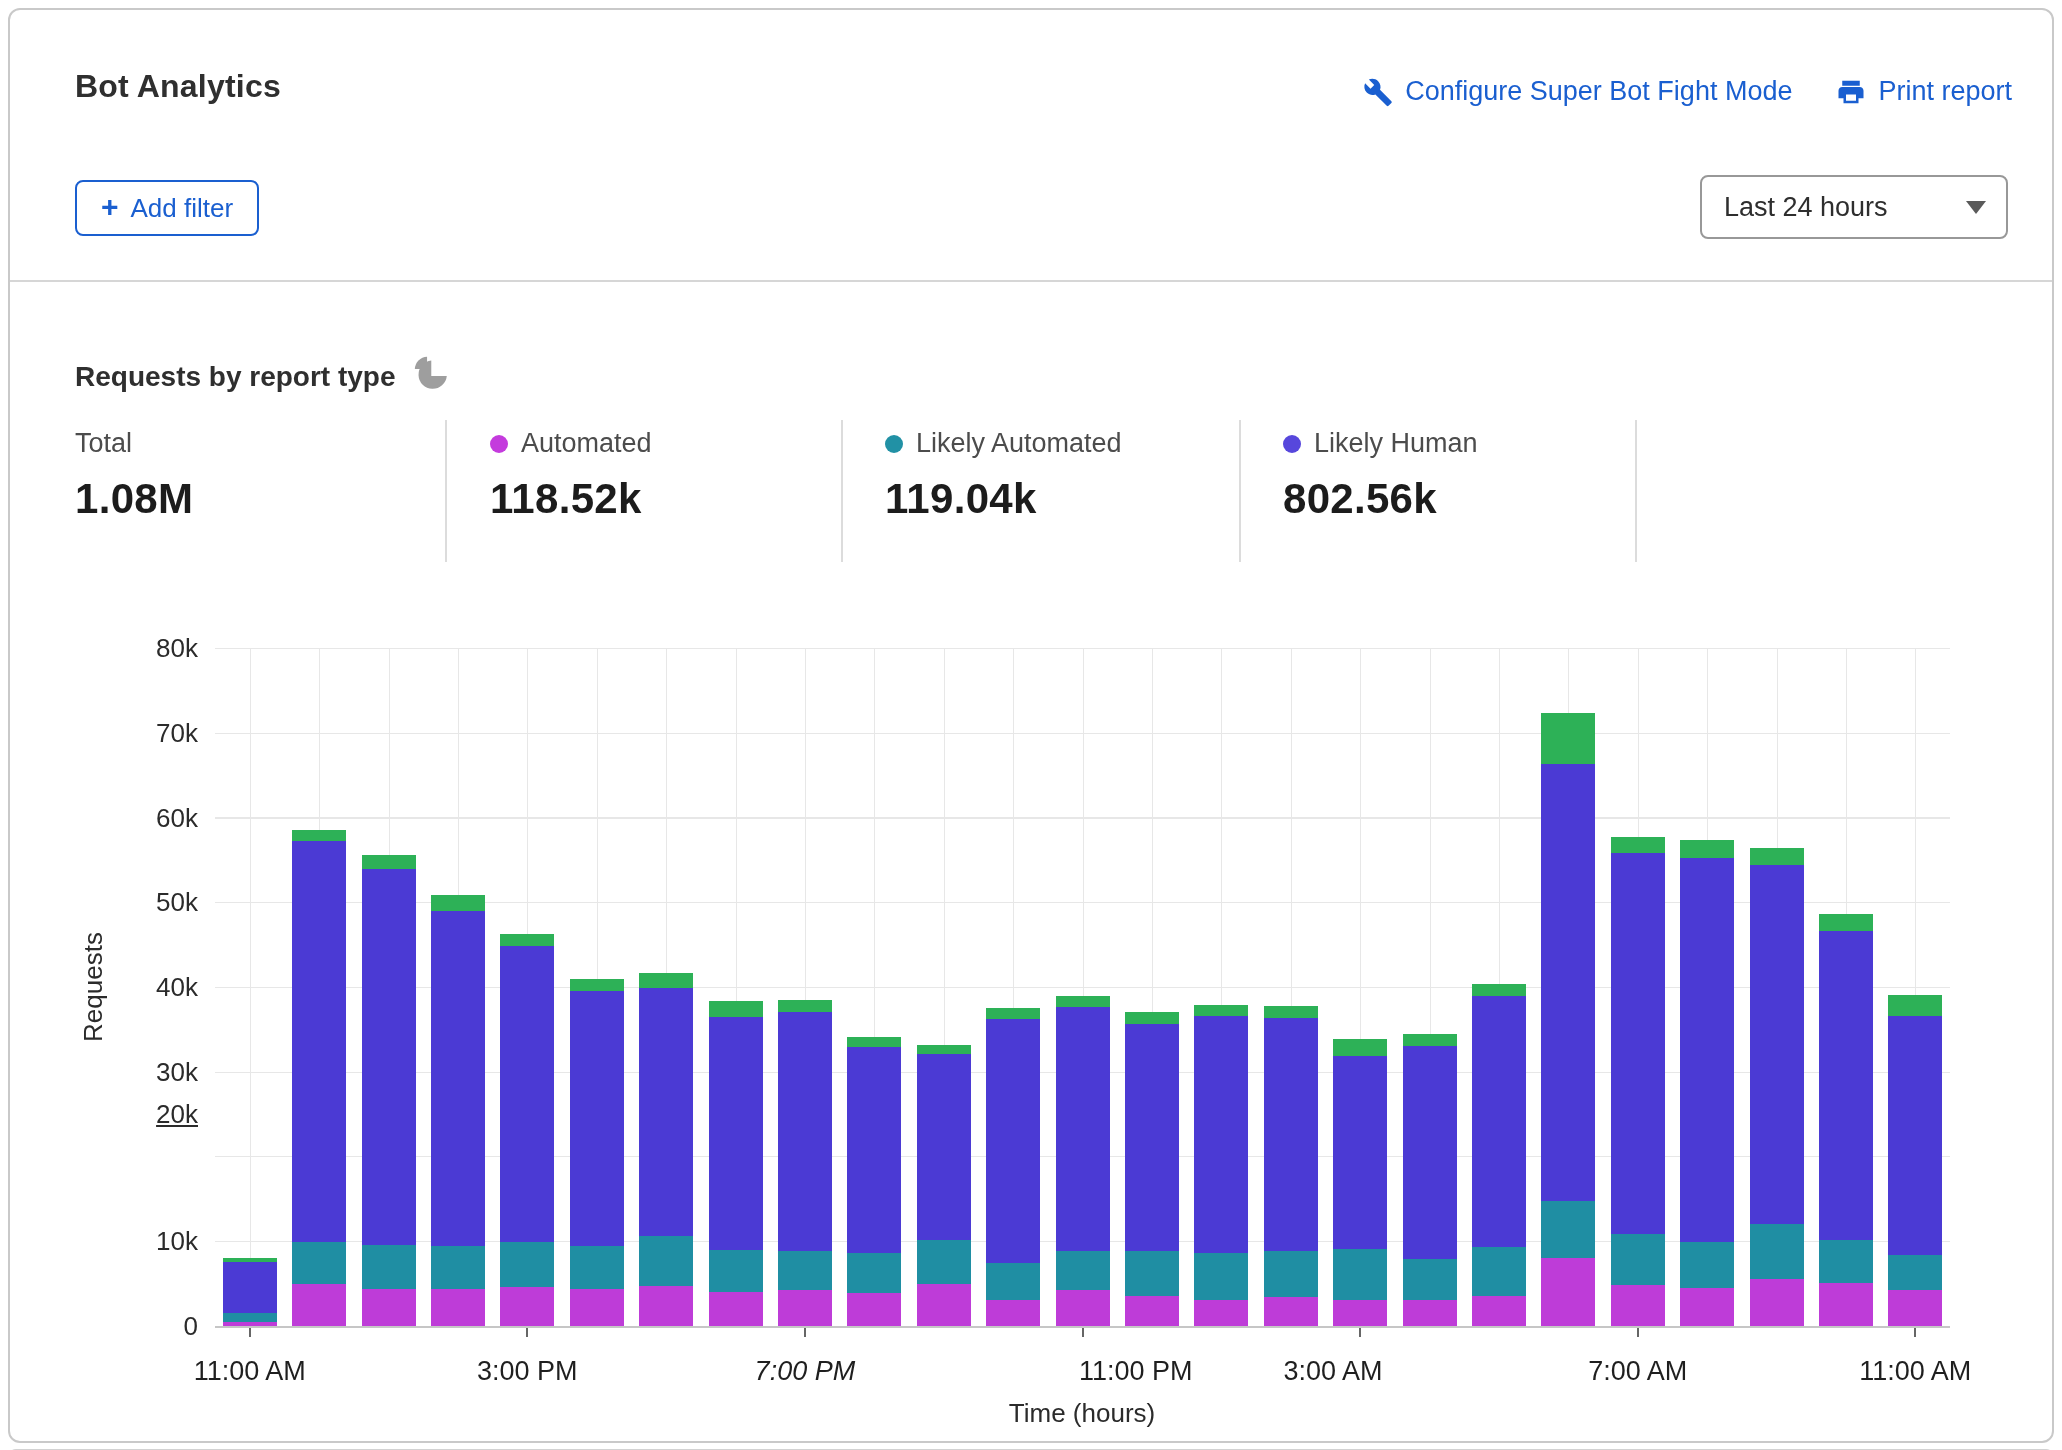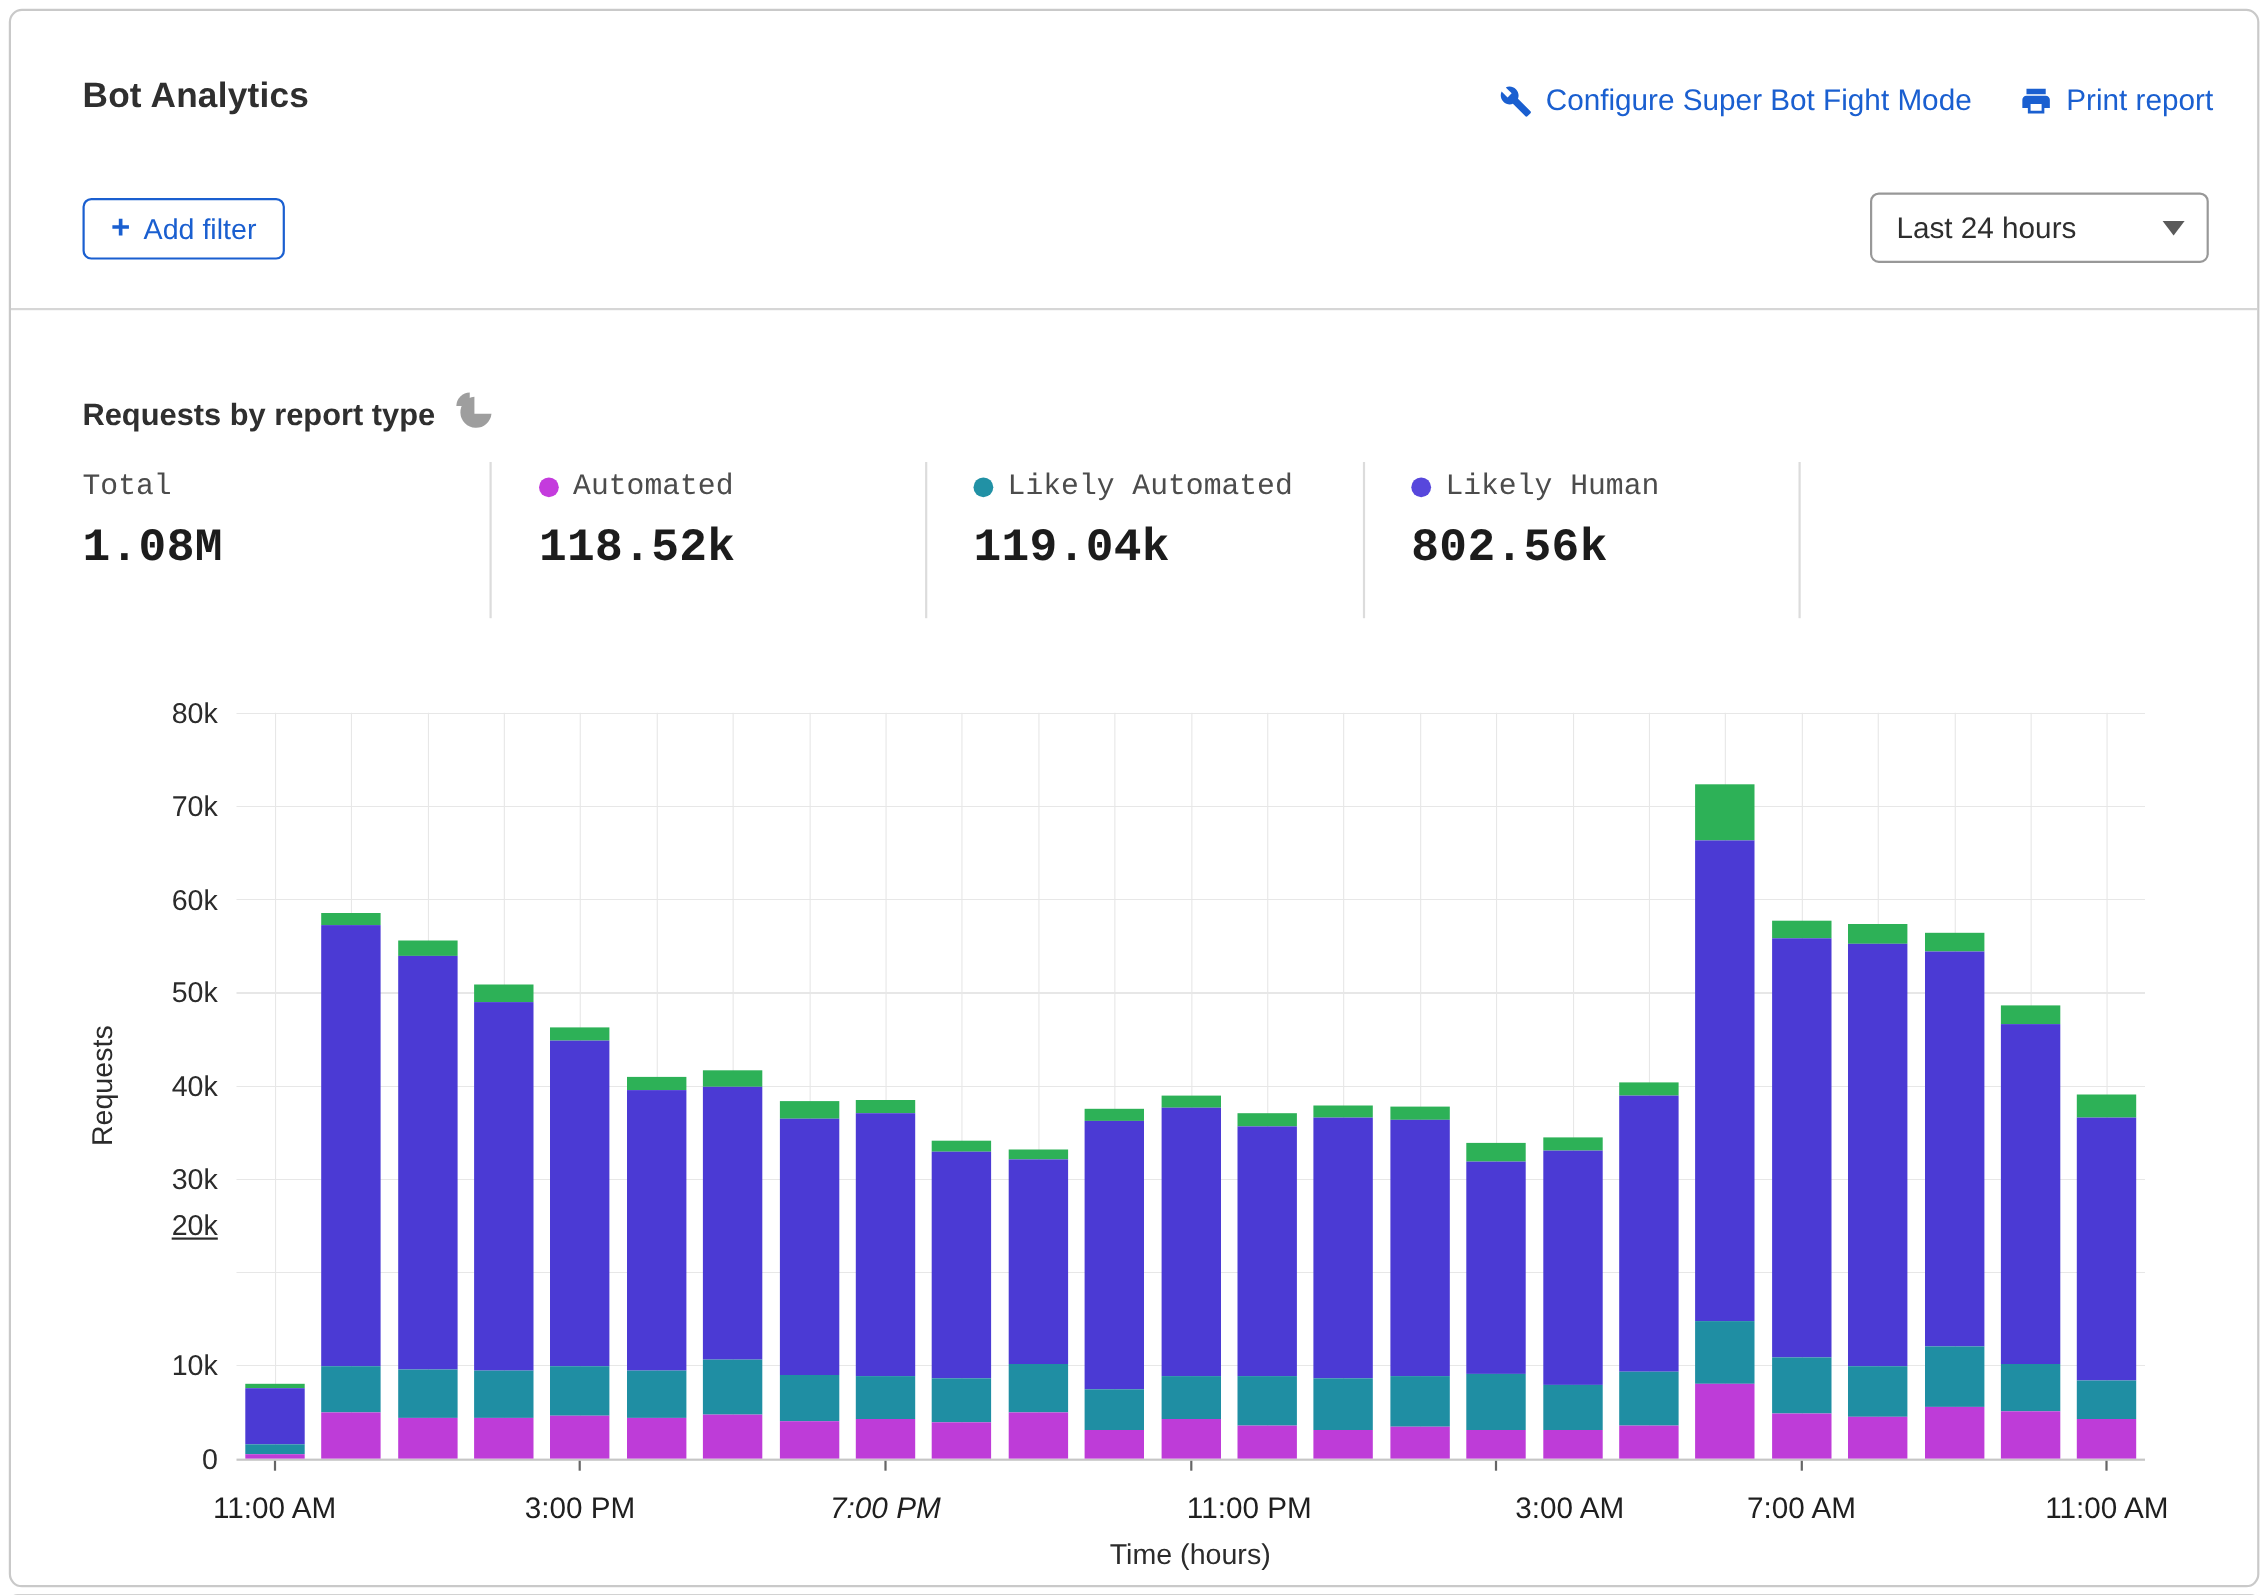--- a/index.html
+++ b/index.html
@@ -11,21 +11,21 @@
   .page-title{position:absolute;left:75px;top:68px;font-size:32px;font-weight:700;color:#2f2f2f;letter-spacing:.2px;}
   .header-links{position:absolute;top:76px;right:50px;display:flex;gap:44px;align-items:center;}
   .hlink{display:flex;align-items:center;gap:12px;color:#1a5fd0;font-size:27px;cursor:pointer;}
   .hlink svg{display:block;}
   .add-filter{position:absolute;left:75px;top:180px;height:56px;display:inline-flex;align-items:center;gap:12px;padding:0 24px;border:2px solid #1a5fd0;border-radius:8px;color:#1a5fd0;font-size:26px;background:#fff;cursor:pointer;box-sizing:border-box;}
   .add-filter .plus{font-size:30px;font-weight:700;line-height:1;margin-top:-2px;}
   .dropdown{position:absolute;left:1700px;top:175px;width:308px;height:64px;border:2px solid #989898;border-radius:8px;background:#fff;box-sizing:border-box;display:flex;align-items:center;padding:0 22px;cursor:pointer;}
   .dropdown .value{font-size:27px;color:#2e2e2e;}
   .dropdown .caret{position:absolute;right:20px;width:0;height:0;border-left:10px solid transparent;border-right:10px solid transparent;border-top:13px solid #5a5a5a;}
   .section-title{position:absolute;left:75px;top:356px;font-size:28px;font-weight:700;color:#2f2f2f;display:flex;align-items:center;gap:18px;}
-  .stats-row{position:absolute;left:0;top:420px;width:2062px;height:150px;font-family:Liberation Mono, monospace;}
+  .stats-row{position:absolute;left:0;top:420px;width:2062px;height:150px;}
   .stat{position:absolute;top:8px;}
   .stat .lab{display:flex;align-items:center;gap:13px;font-size:27px;color:#4c4c4c;}
   .stat .dot{width:18px;height:18px;border-radius:50%;}
   .stat .val{margin-top:16px;font-size:42px;font-weight:700;color:#1c1c1c;letter-spacing:.3px;}
   .stat-divider{position:absolute;top:0;width:2px;height:142px;background:#dcdcdc;}
   
   .plot{position:absolute;left:215px;top:648px;width:1735px;height:678px;border-bottom:2px solid #c6c6c6;
         background-image:repeating-linear-gradient(to bottom,#e7e7e7 0 1px,transparent 1px 84.75px);}
   .slots{position:absolute;left:0;top:0;width:100%;height:100%;display:flex;}
   .slot{position:relative;flex:1 1 0;height:100%;}
@@ -367,20 +367,20 @@
   <div id="xaxis">
       <div class="xtick" style="left: 248.7px;"></div>
       <div class="xlab" style="left: 139.7px;">11:00 AM</div>
       <div class="xtick" style="left: 526.3px;"></div>
       <div class="xlab" style="left: 417.3px;">3:00 PM</div>
       <div class="xtick" style="left: 803.9px;"></div>
       <div class="xlab" style="left: 694.9px; font-style: italic;">7:00 PM</div>
       <div class="xtick" style="left: 1081.5px;"></div>
       <div class="xlab" style="left: 972.5px; text-align: right;">11:00 PM</div>
       <div class="xtick" style="left: 1359.1px;"></div>
-      <div class="xlab" style="left: 1317px;">3:00 AM</div>
+      <div class="xlab" style="left: 1223px;">3:00 AM</div>
       <div class="xtick" style="left: 1636.7px;"></div>
       <div class="xlab" style="left: 1527.7px;">7:00 AM</div>
       <div class="xtick" style="left: 1914.3px;"></div>
       <div class="xlab" style="left: 1805.3px;">11:00 AM</div>
     </div>
   <div class="xtitle">Time (hours)</div>
 </div>
 
 </body></html>

